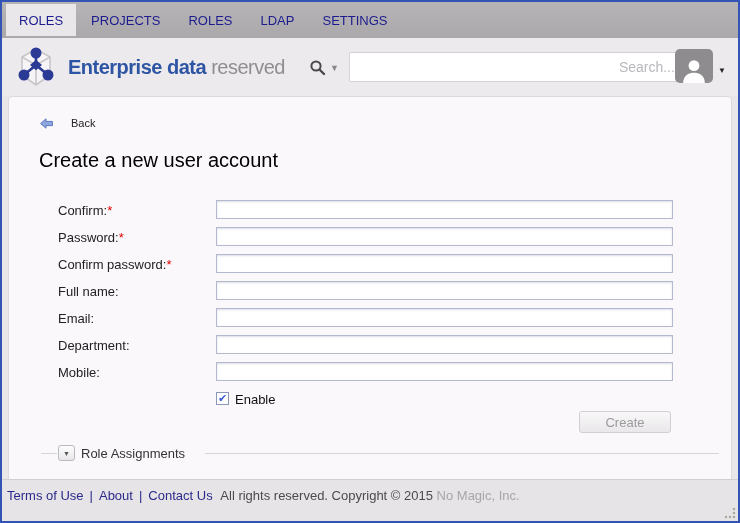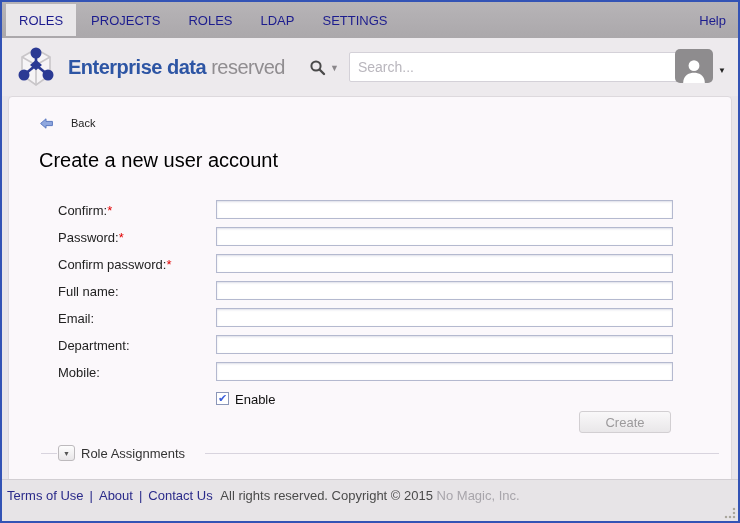--- a/index.html
+++ b/index.html
@@ -39,20 +39,21 @@
   .logo-light { color:#908d90; }
 
   .searchzone { display:flex; align-items:center; margin-left:24px; }
   .search-icon-btn { display:flex; align-items:center; cursor:pointer; }
   .search-caret { font-size:9px; color:#8a878a; margin:2px 0 0 4px; }
   .search-input {
     margin-left:10px; width:335px; height:30px;
     border:1px solid #d4d1d8; border-radius:2px; background:#fff;
     font-size:14px; color:#333; padding:0 8px; outline:none;
     font-family:"Liberation Sans", sans-serif;
+    text-align:right;
   }
   .search-input::placeholder { color:#b9b6bd; }
 
   .userzone { position:absolute; right:12px; top:11px; display:flex; align-items:center; cursor:pointer; }
   .avatar { width:38px; height:34px; background:#8e8c8e; border-radius:5px; display:flex; align-items:flex-end; justify-content:center; overflow:hidden; }
   .avatar svg { width:26px; height:26px; }
   .avatar-caret { font-size:8px; color:#222; margin-left:5px; margin-top:8px; }
 
   
   .panel {
@@ -126,21 +127,20 @@
 
 <div class="window">
 
   <div class="navbar">
     <div class="tab active">ROLES</div>
     <div class="tab">PROJECTS</div>
     <div class="tab">ROLES</div>
     <div class="tab">LDAP</div>
     <div class="tab">SETTINGS</div>
     <div class="nav-spacer"></div>
-    <div class="help-link">Help</div>
   </div>
 
   <div class="header">
     <div class="logo">
       <svg viewBox="0 0 48 46">
         <path d="M10 13 L24 5 L38 13 L38 31 L24 41 L10 31 Z" fill="#f6f4f6" stroke="#c9c6c9" stroke-width="1.6"></path>
         <path d="M10 13 L24 21 L38 13 M24 21 L24 41" fill="none" stroke="#c9c6c9" stroke-width="1.6"></path>
         <g stroke="#2b3a94" stroke-width="2.6" fill="#2b3a94">
           <line x1="24" y1="21" x2="24" y2="9"></line>
           <line x1="24" y1="21" x2="12" y2="31"></line>

